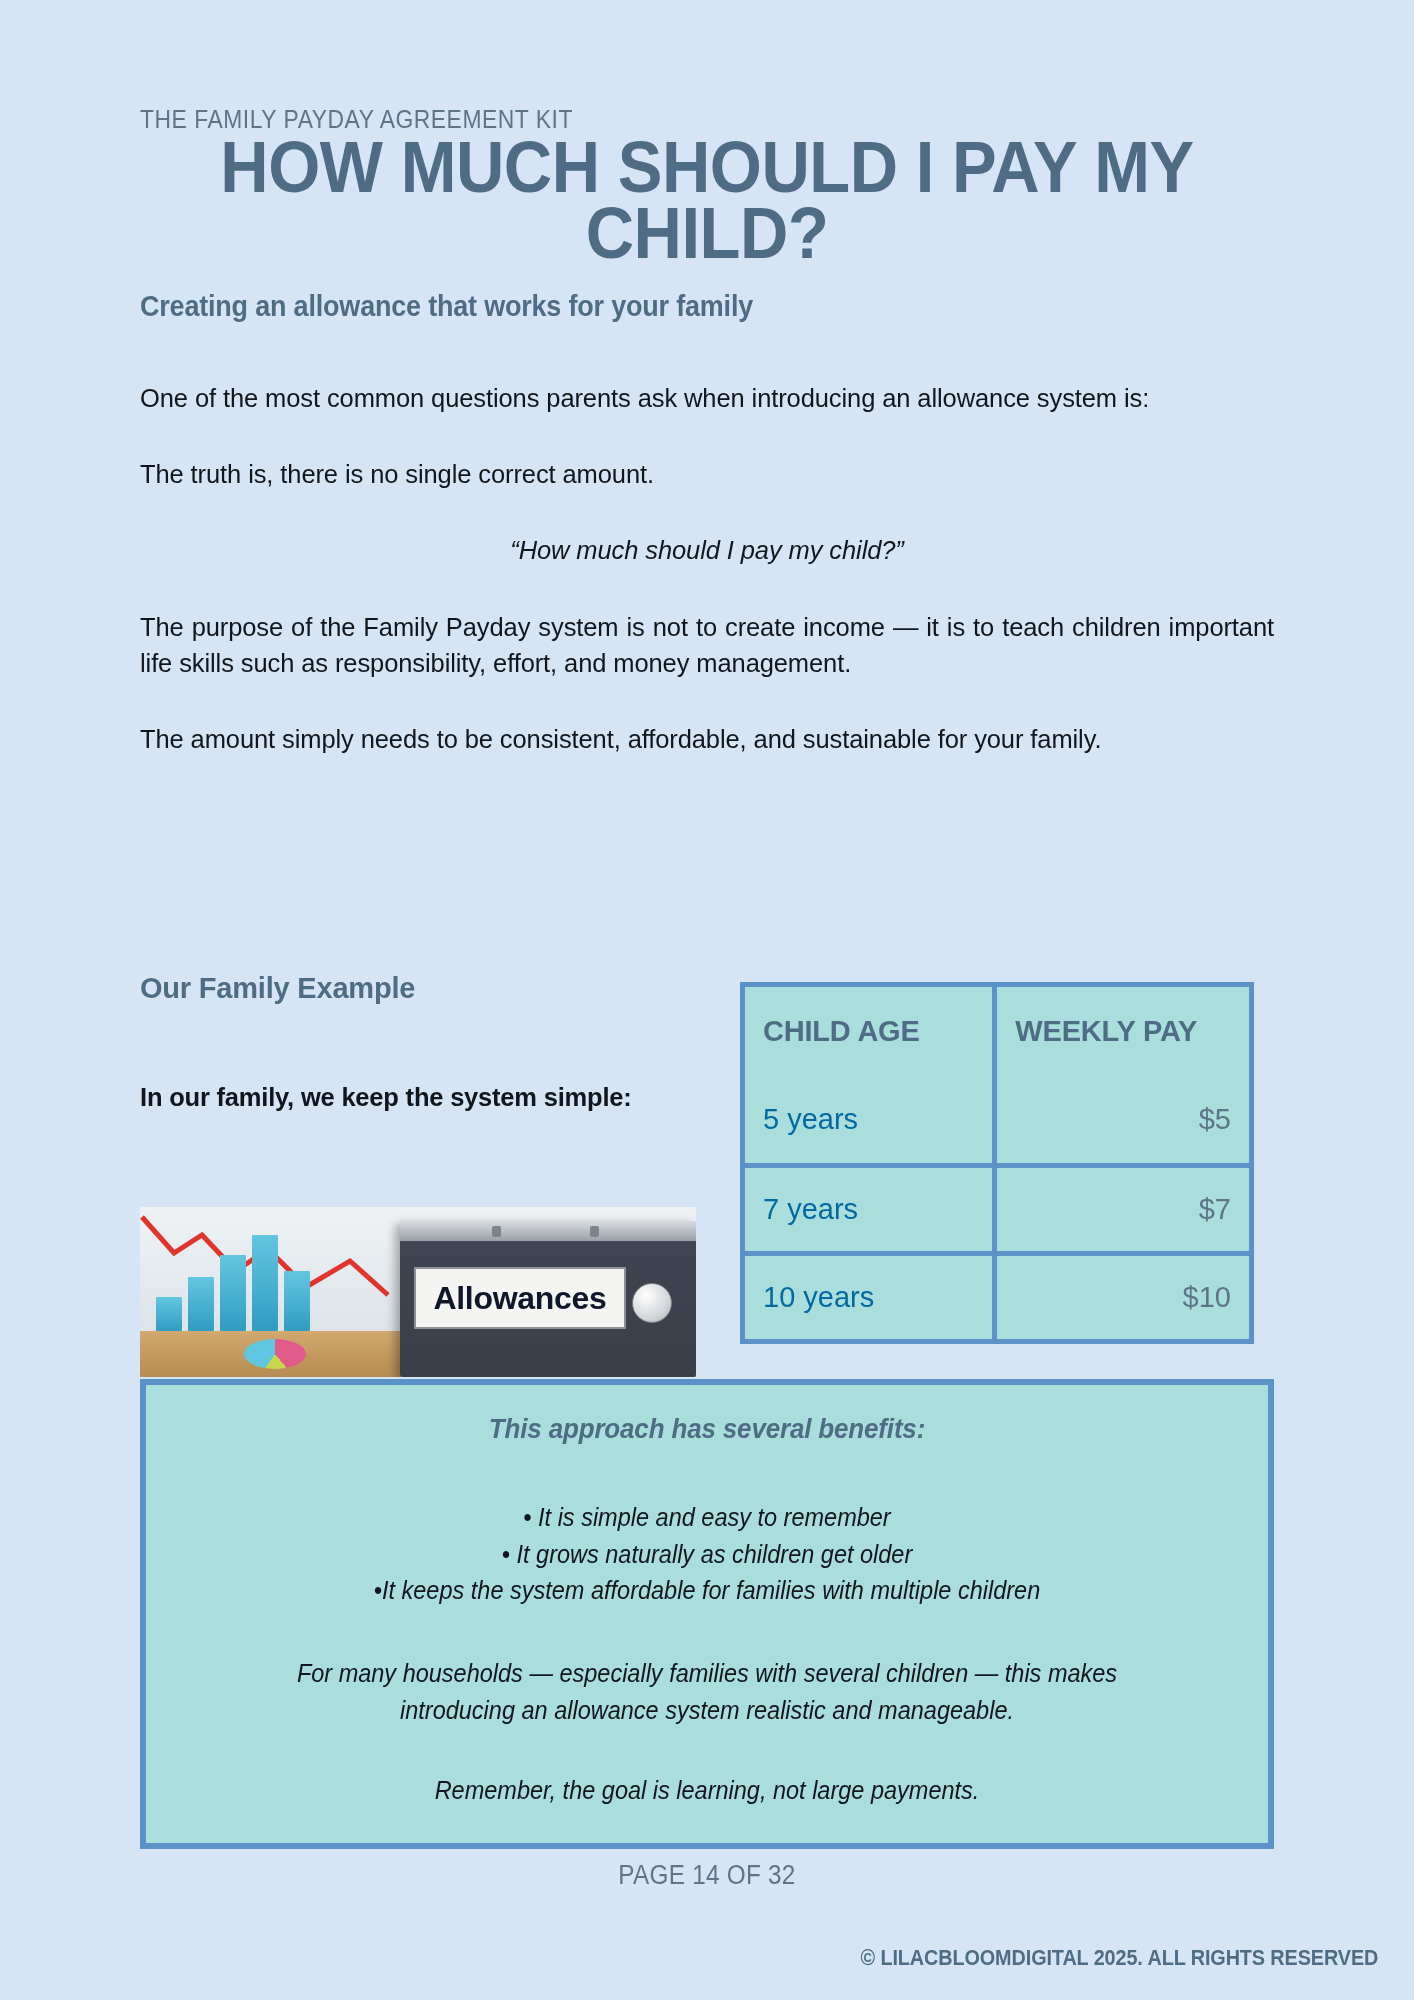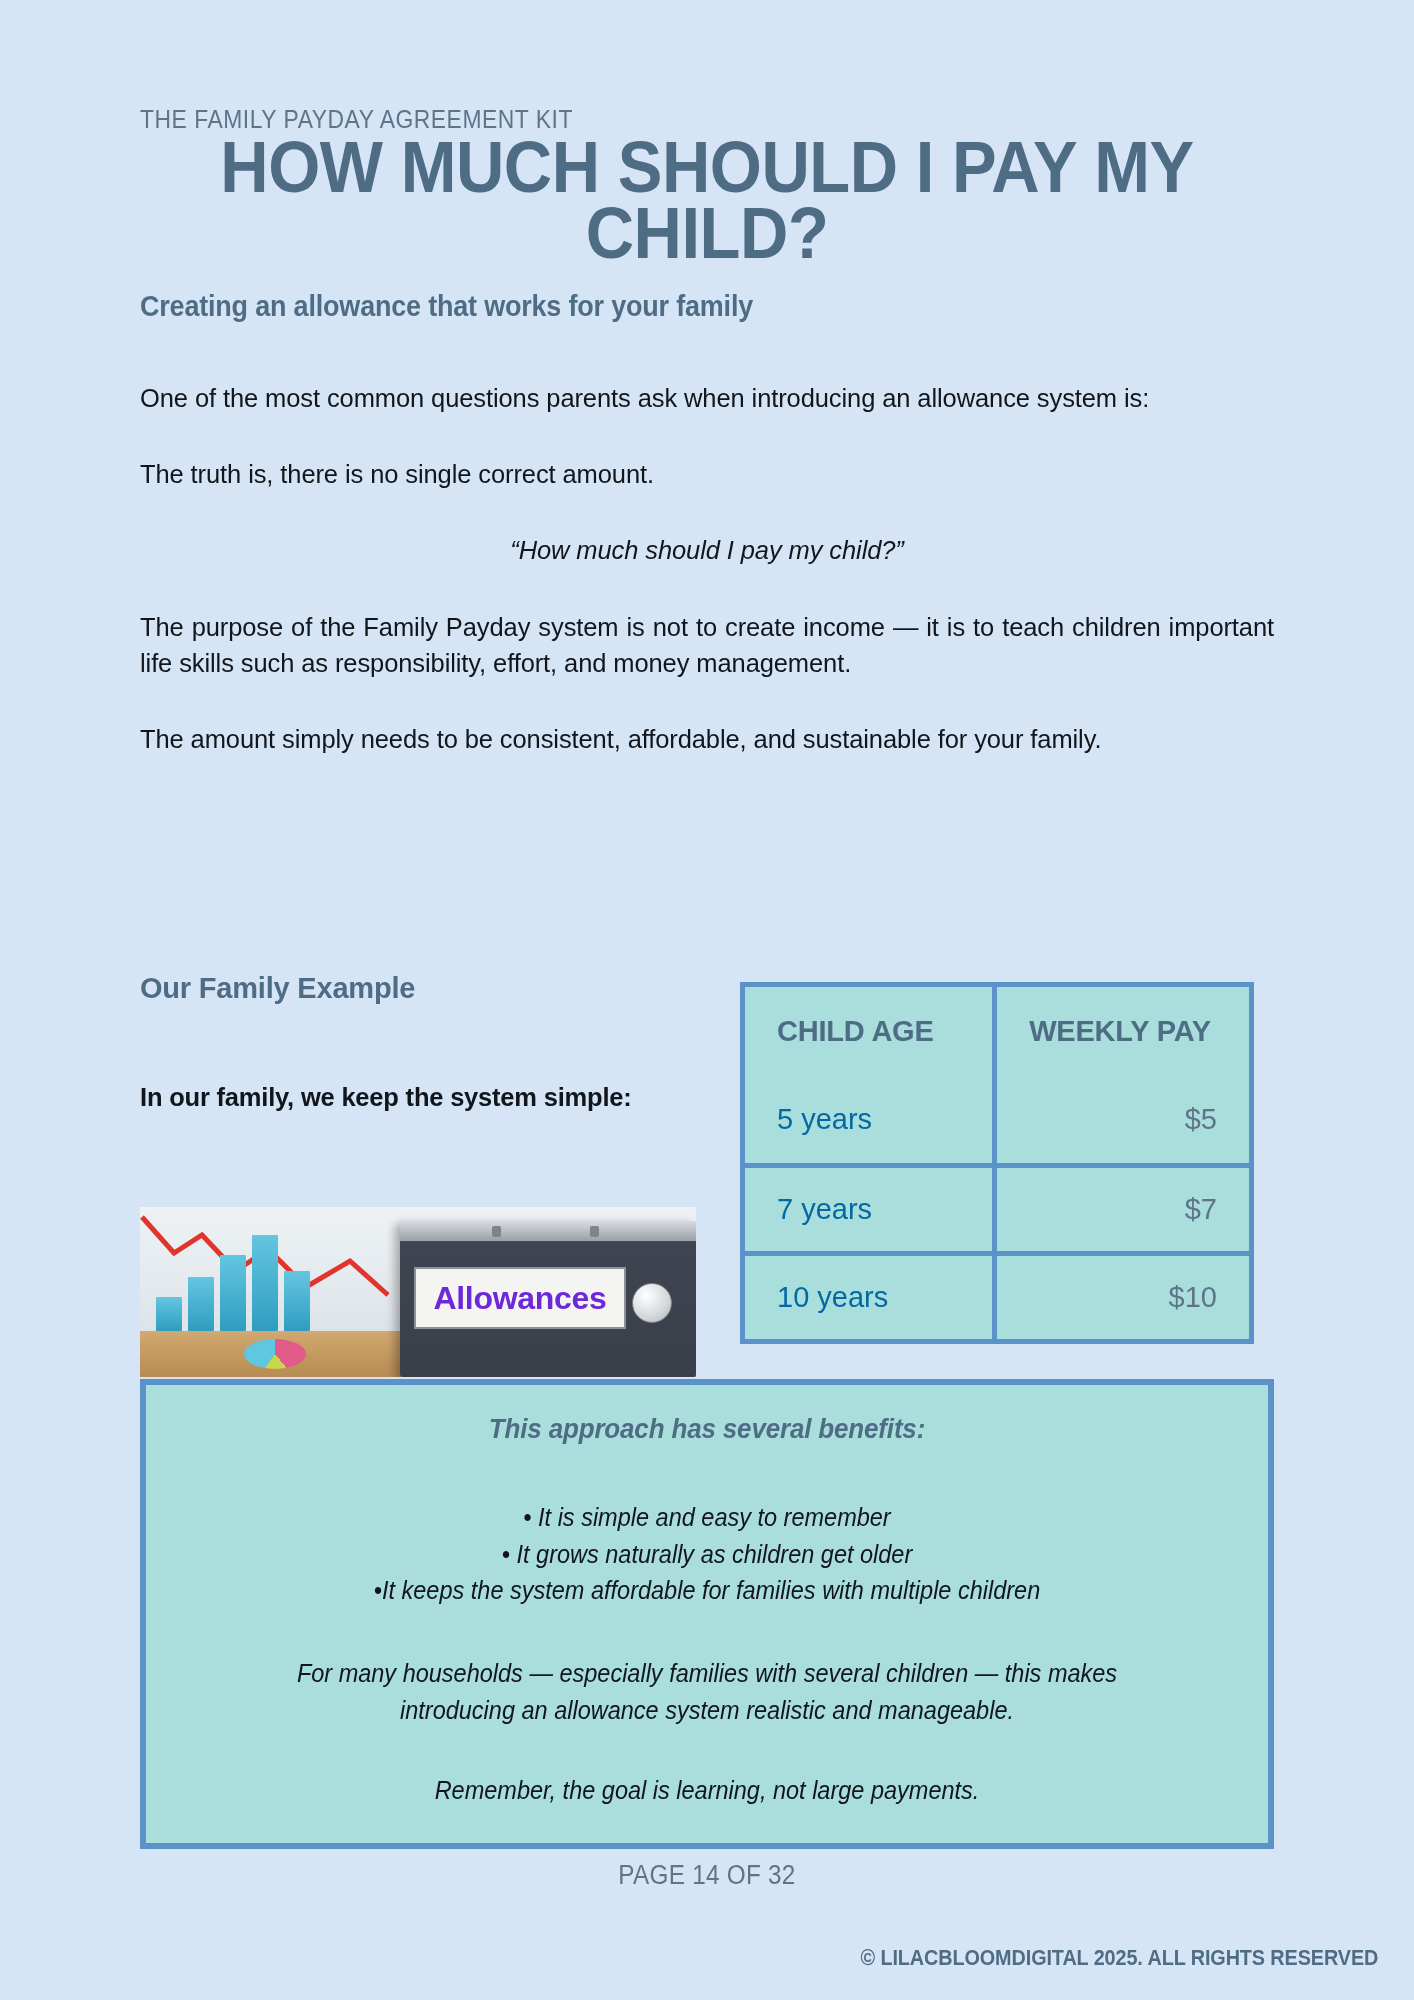--- a/index.html
+++ b/index.html
@@ -161,21 +161,21 @@
     box-shadow: -5px 3px 10px rgba(0,0,0,.30);
   }
   .ph-binder-top {
     position: absolute; left: 0; top: 0; width: 100%; height: 20px;
     background: linear-gradient(#d8dce0, #9aa0a8);
   }
   .ph-label {
     position: absolute; left: 14px; top: 46px; width: 212px; height: 62px;
     background: #f4f4f2; border: 2px solid #8d9298;
     display: flex; align-items: center; justify-content: center;
-    font-size: 32px; font-weight: bold; color: #6d28d9;
+    font-size: 32px; font-weight: bold; color: #0f172a;
     letter-spacing: -0.3px;
   }
   .ph-knob {
     position: absolute; right: 24px; top: 62px; width: 40px; height: 40px;
     border-radius: 50%;
     background: radial-gradient(circle at 35% 30%, #ffffff, #cfd4d8 65%, #a5abb1);
     border: 1px solid #7d8389;
   }
   .ph-rivet {
     position: absolute; width: 9px; height: 11px; top: 5px;
@@ -190,21 +190,21 @@
     left: 740px;
     top: 982px;
     width: 514px;
     border-collapse: separate;
     border-spacing: 0;
     background: #5b93c9;
     border: 5px solid #5b93c9;
   }
   .pay-table td, .pay-table th {
     background: #a9dedd;
-    padding: 20px 32px;
+    padding: 20px 18px;
     height: 88px;
     vertical-align: middle;
     border: 0;
     margin-top: 48px;
   }
   .pay-table tr td:first-child,
   .pay-table tr th:first-child { border-right: 5px solid #5b93c9; }
   .pay-table tr + tr td { border-top: 5px solid #5b93c9; }
   .pay-table th {
     text-align: left;

